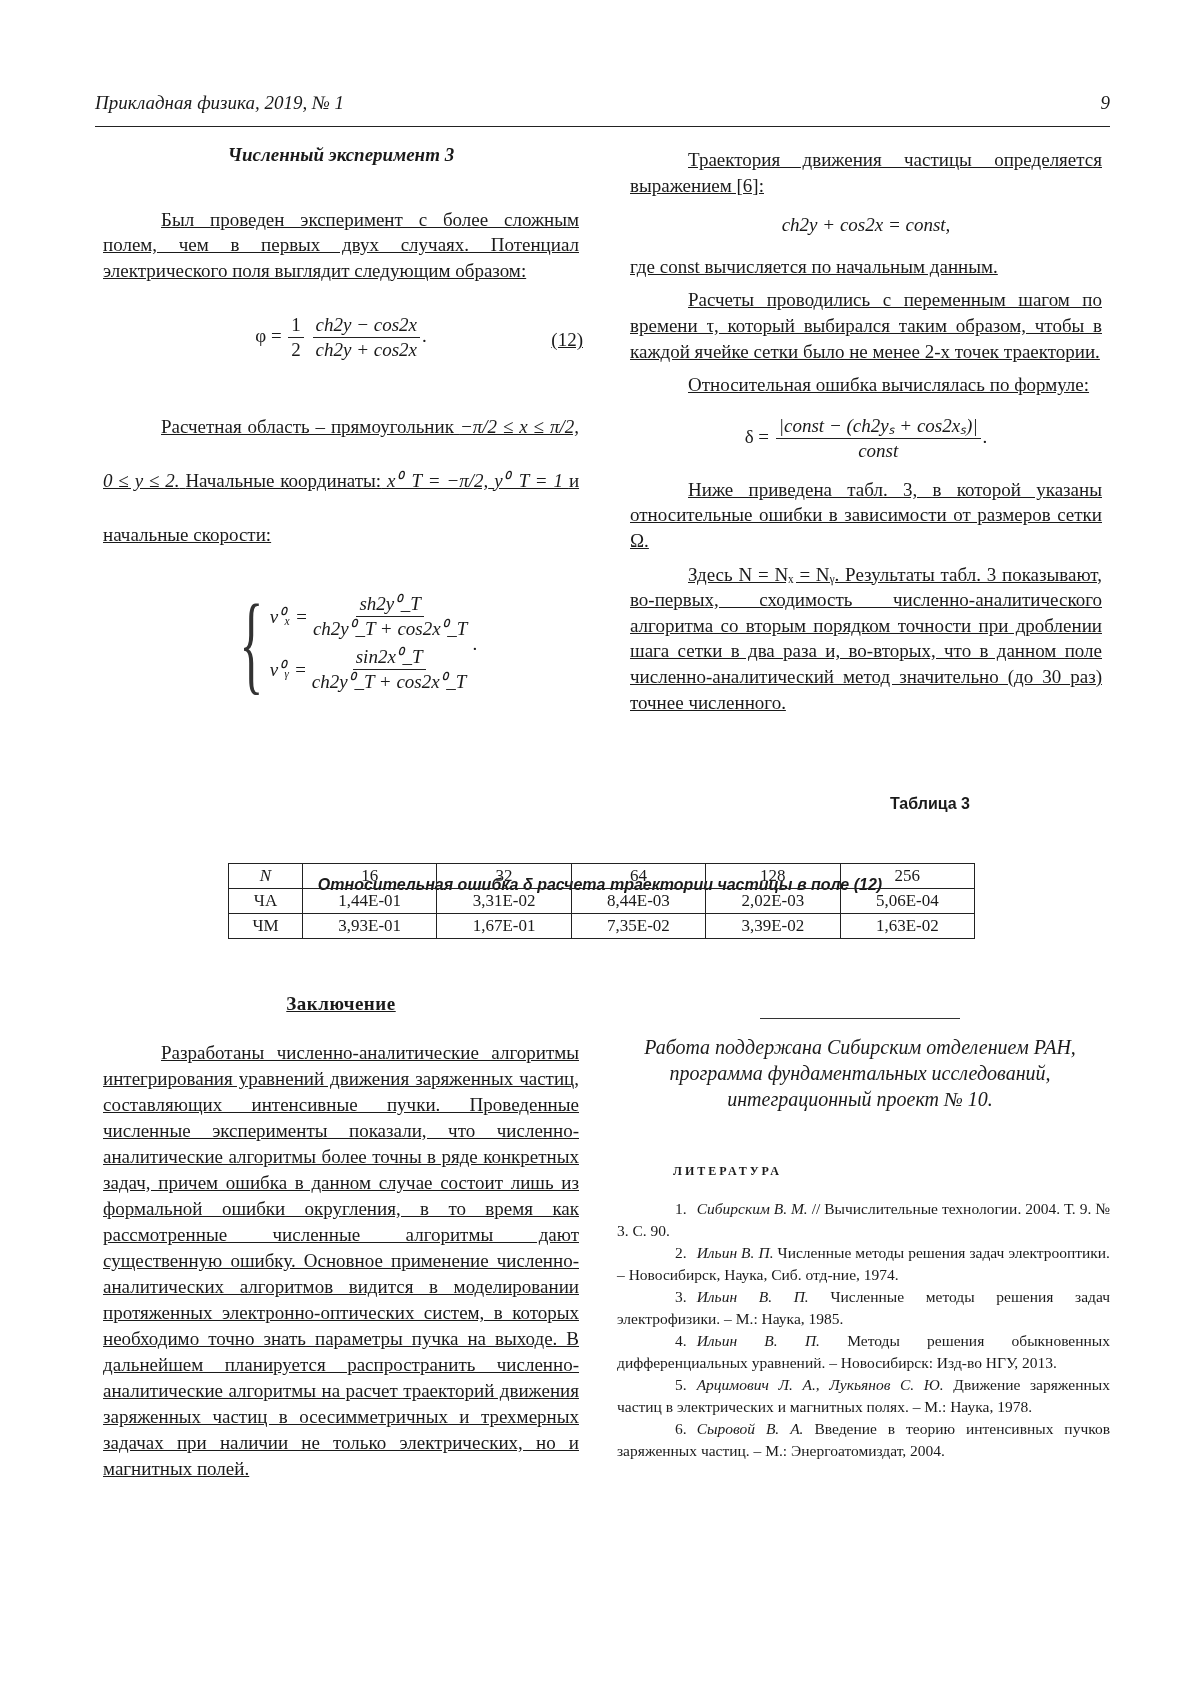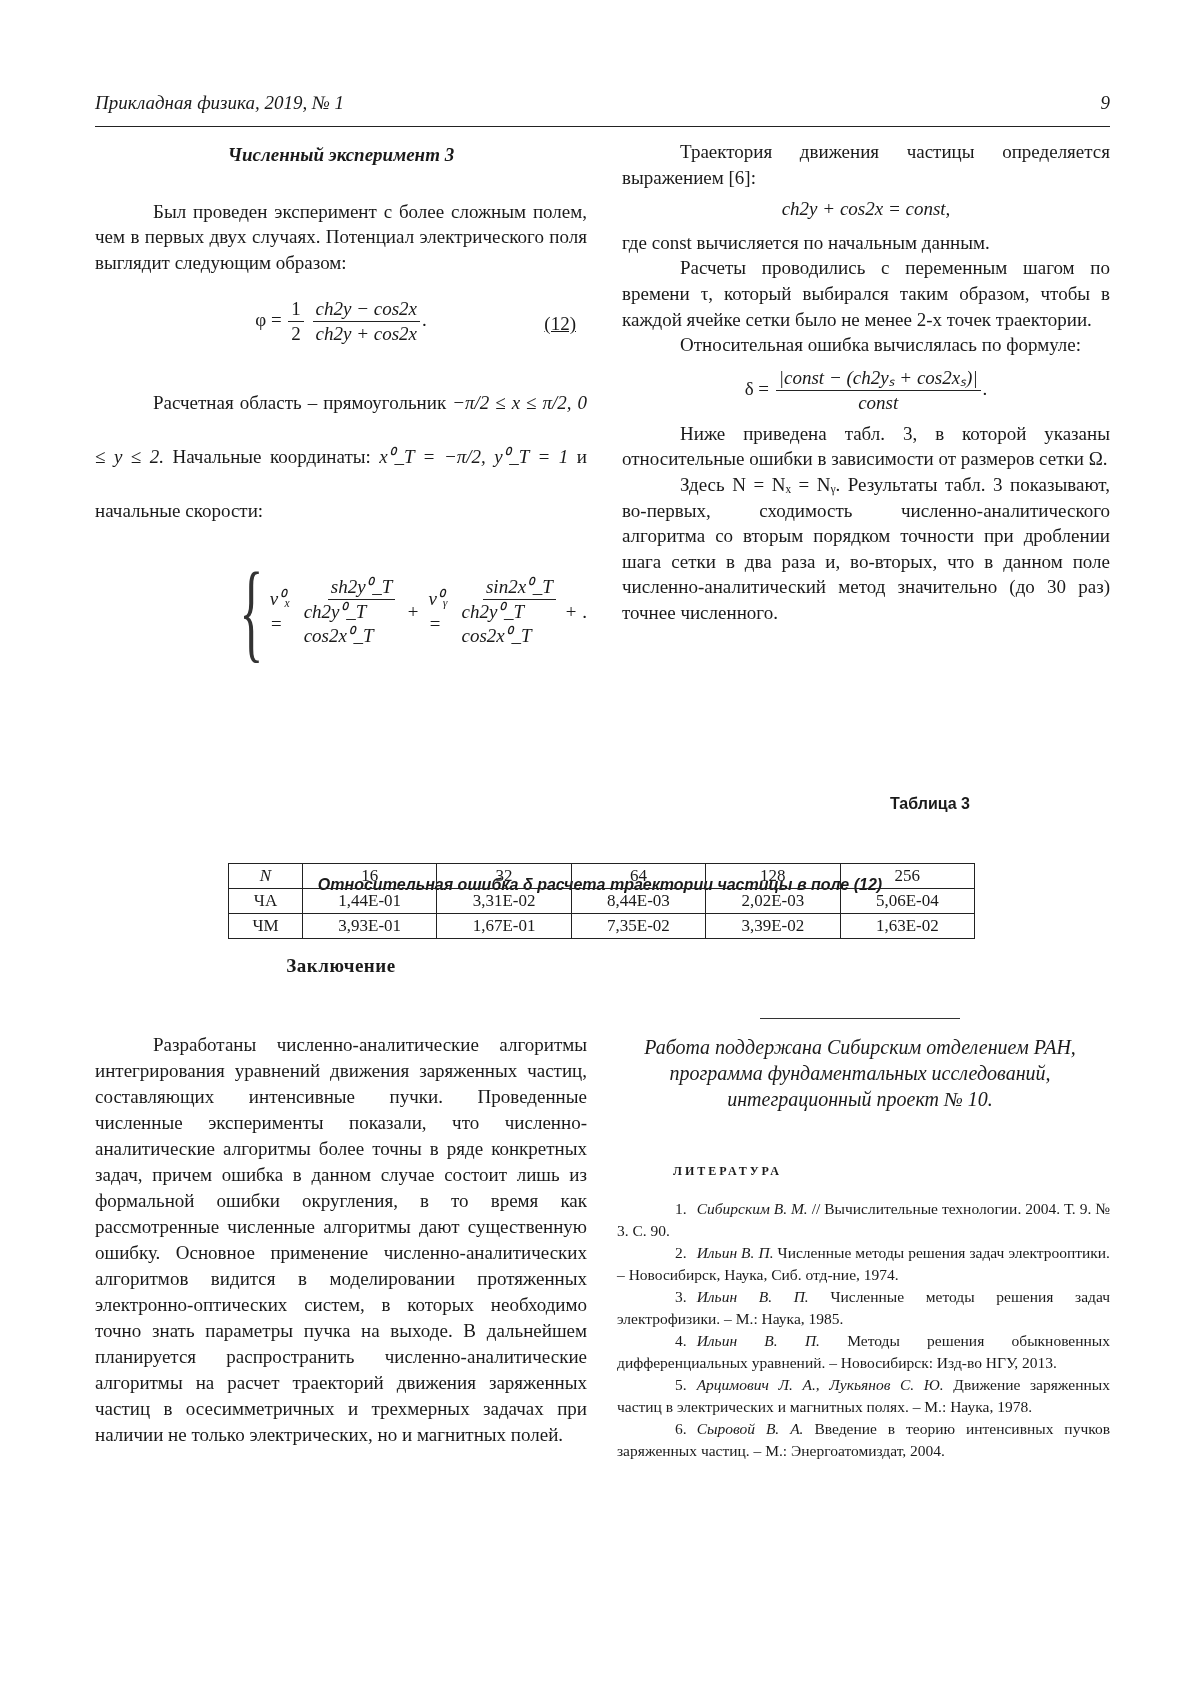--- a/index.html
+++ b/index.html
@@ -4,47 +4,47 @@
 <style>
   html, body { margin: 0; padding: 0; background: #ffffff; }
   body { width: 1200px; height: 1698px; position: relative; font-family: "Liberation Serif", serif; color: #1a1a1a; overflow: hidden; }
   .page { position: absolute; left: 0; top: 0; width: 1200px; height: 1528px; }
   .hdr { position: absolute; left: 95px; top: 92px; width: 1015px; font-style: italic; font-size: 19px; }
   .hdr .pg { position: absolute; right: 0; top: 0; }
   .hdr-rule { position: absolute; left: 95px; top: 126px; width: 1015px; border-top: 1.5px solid #222; }
   .col { position: absolute; font-size: 19px; line-height: 25.6px; text-align: justify; }
   .col-left { left: 95px; width: 492px; }
   .col-right { left: 622px; width: 488px; }
-  .p { text-indent: 58px; margin: 0; }
+  .p { text-indent: 58px; margin: 8px; text-decoration: underline; }
   .p.noind { text-indent: 0; }
   .h-bi { text-align: center; font-weight: bold; font-style: italic; font-size: 19px; margin: 9px; }
   .h-b { text-align: center; font-weight: bold; font-size: 19px; margin: 0; letter-spacing: 0.5px; }
   .eq { text-align: center; font-style: italic; margin: 0; position: relative; }
-  .eqnum { position: absolute; right: 11px; font-style: normal; text-decoration: underline; }
+  .eqnum { position: absolute; right: 4px; font-style: normal; text-decoration: underline; }
   .frac { display: inline-flex; flex-direction: column; align-items: center; vertical-align: middle; margin: 0 2px; }
   .frac .num { border-bottom: 1.2px solid #222; padding: 0 3px; line-height: 24px; }
   .frac .den { padding: 0 3px; line-height: 24px; }
   .rm { font-style: normal; }
   .brace-sys { display: inline-flex; align-items: center; }
   .brace { font-size: 110px; line-height: 1; font-weight: 100; transform: scaleX(0.45); margin-right: -8px; font-style: normal; color: #333; }
-  .sysrows { display: flex; flex-direction: row; gap: 4px; }
+  .sysrows { display: flex; flex-direction: column; gap: 4px; }
   .sysrow { display: flex; align-items: center; font-style: italic; }
   .tbl-label { position: absolute; left: 95px; width: 875px; top: 795px; text-align: right; font-weight: bold; font-size: 16px; font-family: "Liberation Sans", sans-serif; }
   .tbl-cap { position: absolute; left: 95px; width: 1010px; top: 832px; text-align: center; font-weight: bold; font-style: italic; font-size: 16px; font-family: "Liberation Sans", sans-serif; margin-top: 44px; }
   table.data { position: absolute; left: 228px; top: 863px; width: 747px; border-collapse: collapse; font-size: 17px; }
   table.data td, table.data th { border: 1.4px solid #222; text-align: center; height: 24px; padding: 0; font-weight: normal; }
   table.data th.first, table.data td.first { width: 73px; }
   .rule-short { position: absolute; left: 760px; top: 1018px; width: 200px; border-top: 1.2px solid #333; }
   .ack { position: absolute; left: 610px; width: 500px; top: 1034px; text-align: center; font-style: italic; font-size: 20px; line-height: 26px; }
   .lit-title { position: absolute; left: 673px; top: 1164px; font-weight: bold; font-size: 12px; letter-spacing: 3px; }
   .refs { position: absolute; left: 617px; width: 493px; top: 1198px; font-size: 15.5px; line-height: 22px; text-align: justify; }
   .refs .r { text-indent: 58px; margin: 0; }
   .refs .num { margin-right: 10px; }
   .refs .au { font-style: italic; }
-  .concl-h { position: absolute; left: 95px; width: 492px; top: 955px; }
+  .concl-h { position: absolute; left: 95px; width: 492px; top: 993px; text-decoration: underline; }
   .concl { position: absolute; left: 95px; width: 492px; top: 1032px; font-size: 19px; line-height: 26px; text-align: justify; }
 </style>
 </head>
 <body>
 
 <div class="page">
 
   <div class="hdr">
     <span>Прикладная физика, 2019, № 1</span>
     <span class="pg">9</span>

